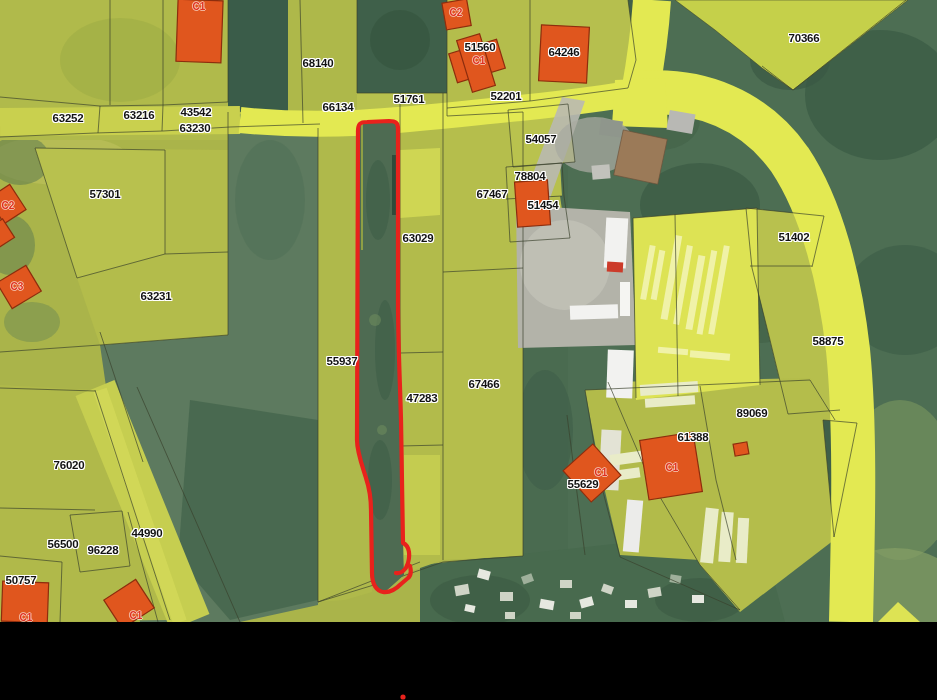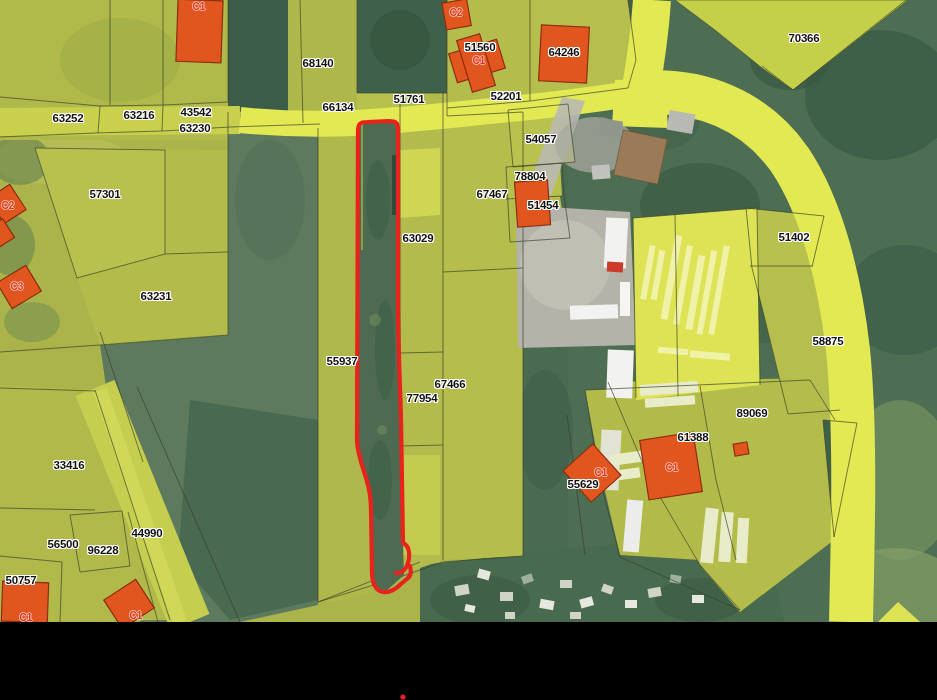--- a/index.html
+++ b/index.html
@@ -260,27 +260,27 @@
   <div class="plabel" style="left:804px;top:38px">70366</div>
   <div class="plabel" style="left:105px;top:194px">57301</div>
   <div class="plabel" style="left:541px;top:139px">54057</div>
   <div class="plabel" style="left:530px;top:176px">78804</div>
   <div class="plabel" style="left:543px;top:205px">51454</div>
   <div class="plabel" style="left:492px;top:194px">67467</div>
   <div class="plabel" style="left:418px;top:238px">63029</div>
   <div class="plabel" style="left:794px;top:237px">51402</div>
   <div class="plabel" style="left:156px;top:296px">63231</div>
   <div class="plabel" style="left:342px;top:361px">55937</div>
-  <div class="plabel" style="left:422px;top:398px">77954</div>
-  <div class="plabel" style="left:450px;top:384px">67466</div>
+  <div class="plabel" style="left:422px;top:398px">47283</div>
+  <div class="plabel" style="left:484px;top:384px">67466</div>
   <div class="plabel" style="left:828px;top:341px">58875</div>
   <div class="plabel" style="left:752px;top:413px">89069</div>
   <div class="plabel" style="left:693px;top:437px">61388</div>
   <div class="plabel" style="left:583px;top:484px">55629</div>
-  <div class="plabel" style="left:69px;top:465px">33416</div>
+  <div class="plabel" style="left:69px;top:465px">76020</div>
   <div class="plabel" style="left:147px;top:533px">44990</div>
   <div class="plabel" style="left:63px;top:544px">56500</div>
   <div class="plabel" style="left:103px;top:550px">96228</div>
   <div class="plabel" style="left:21px;top:580px">50757</div>
 
   <div class="zlabel" style="left:199px;top:6px">C1</div>
   <div class="zlabel" style="left:456px;top:12px">C2</div>
   <div class="zlabel" style="left:479px;top:60px">C1</div>
   <div class="zlabel" style="left:8px;top:205px">C2</div>
   <div class="zlabel" style="left:17px;top:286px">C3</div>

